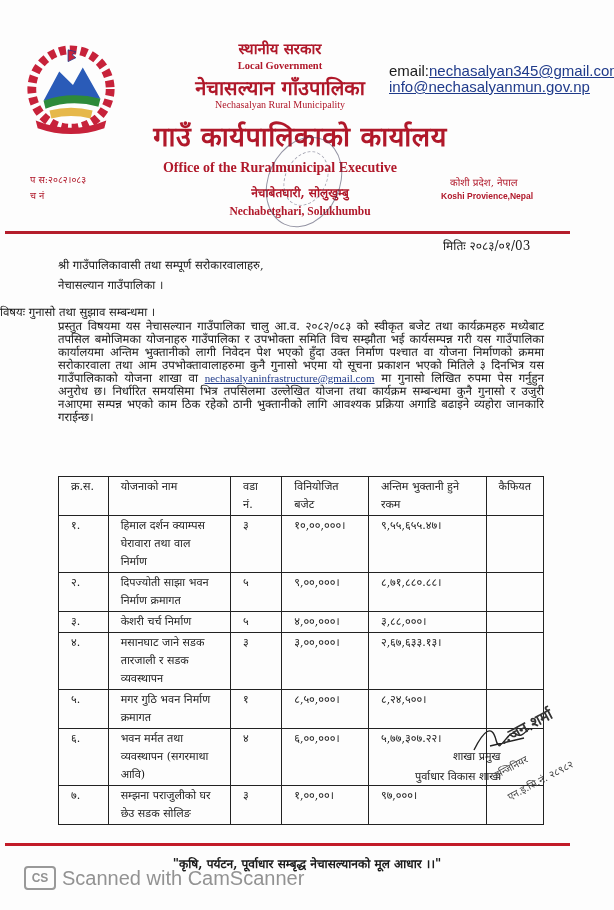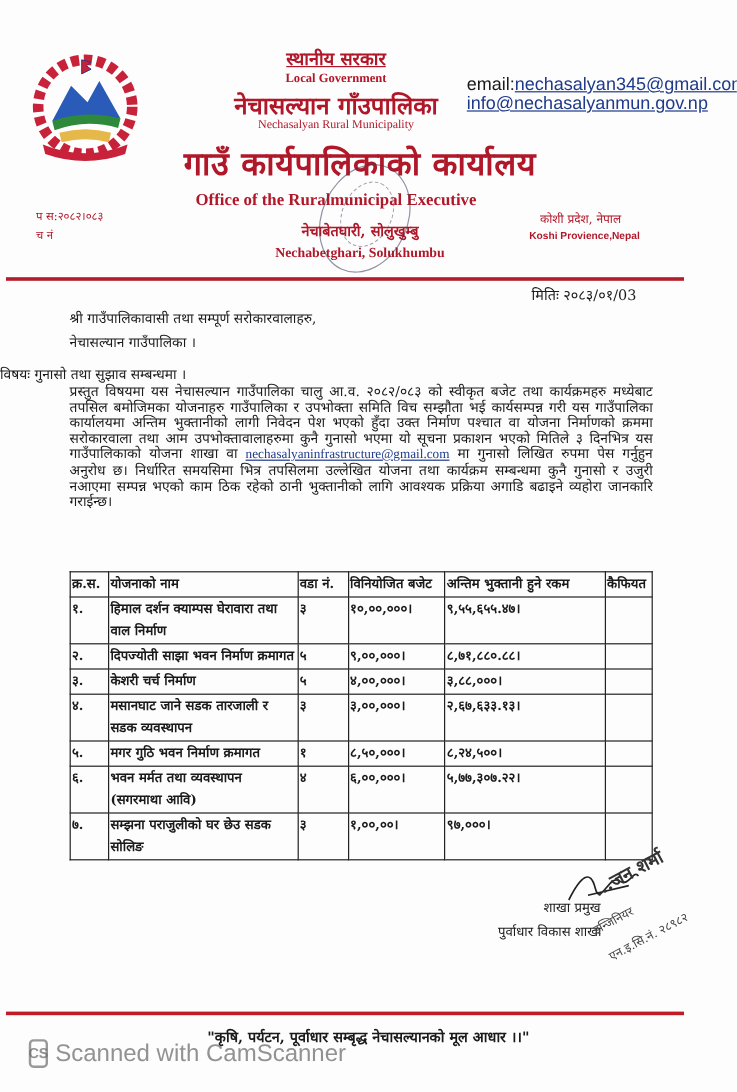--- a/index.html
+++ b/index.html
@@ -2,21 +2,21 @@
 <html><head>
 <meta charset="utf-8">
 <style>
   html, body { margin:0; padding:0; }
   body { width:614px; height:910px; background:#fdfdfd; position:relative; overflow:hidden;
          font-family:"DejaVu Serif", serif; color:#1a1a1a; }
   .abs { position:absolute; }
   .red { color:#b0182a; }
   .logo { left:22px; top:42px; width:98px; height:98px; }
   .hdr-c { left:130px; width:300px; text-align:center; }
-  .h1 { top:38px; font-size:15px; font-weight:bold;text-decoration:underline; }
+  .h1 { top:38px; font-size:15px; font-weight:bold; }
   .h2 { top:60px; font-size:10.5px; font-weight:bold; font-family:"Liberation Serif", serif; }
   .h3 { top:74px; font-size:20px; font-weight:bold; }
   .h4 { top:99px; font-size:10px; font-weight:normal; font-family:"Liberation Serif", serif; }
   .office-np { left:120px; width:360px; top:117px; text-align:center; font-size:27px; font-weight:bold; letter-spacing:0.5px; }
   .office-en { left:140px; width:280px; top:160px; text-align:center; font-size:14px; font-weight:bold; font-family:"Liberation Serif", serif; }
   .loc-np { left:200px; width:200px; top:184px; text-align:center; font-size:12px; font-weight:bold; }
   .loc-en { left:180px; width:240px; top:205px; text-align:center; font-size:11.5px; font-weight:bold; font-family:"Liberation Serif", serif; }
   .email { left:389px; font-family:"Liberation Sans", sans-serif; font-size:15px; color:#1a1a1a; }
   .email a, .email span.u { color:#1f3a8a; text-decoration:underline; }
   .ps { left:30px; top:173px; font-size:9.5px; }
@@ -26,33 +26,33 @@
   .rule { left:5px; width:565px; height:3px; background:#b41d2b; }
   .stamp { left:268px; top:135px; width:70px; height:92px; border:1.5px solid rgba(60,60,90,0.55); border-radius:50%; transform:rotate(25deg); }
   .stamp-inner { left:285px; top:150px; width:40px; height:55px; border:1px dashed rgba(60,60,90,0.45); border-radius:50%; transform:rotate(25deg); }
   .date { left:443px; top:237px; font-size:12px; }
   .addr1 { left:58px; top:257px; font-size:11.5px; }
   .addr2 { left:58px; top:277px; font-size:11.5px; }
   .subject { left:0; width:508px; top:304px; text-align:left; font-size:11.5px; }
   .body-text { left:58px; width:486px; top:320px; font-size:11.5px; line-height:13px; text-align:justify; }
   .body-text .u { color:#1f3a8a; text-decoration:underline; font-family:"Liberation Serif", serif; font-size:11px; }
   table.plan { position:absolute; left:58px; top:476px; width:486px; border-collapse:collapse; font-size:11px; }
-  table.plan th, table.plan td { border:1px solid #222; padding:1px 1px; vertical-align:top; font-weight:bold; text-align:left; line-height:18px; }
+  table.plan th, table.plan td { border:1px solid #222; padding:1px 12px; vertical-align:top; font-weight:normal; text-align:left; line-height:18px; }
   table.plan th { height:18px; }
   .c1 { width:26px; } .c2 { width:140px; } .c3 { width:35px; } .c4 { width:70px; } .c5 { width:118px; } .c6 { width:32px; }
   .sig1 { left:453px; top:748px; font-size:11px; }
   .sig2 { left:415px; top:768px; font-size:11px; }
   .signature { left:470px; top:720px; width:70px; height:34px; }
   .stamp-name { left:495px; top:732px; font-size:15px; font-weight:bold; color:#333; transform:rotate(-28deg); transform-origin:left; }
   .stamp-role { left:495px; top:768px; font-size:10px; color:#444; transform:rotate(-28deg); transform-origin:left; }
   .stamp-reg { left:508px; top:790px; font-size:10px; color:#444; transform:rotate(-28deg); transform-origin:left; }
   .rule2 { left:5px; width:565px; height:3px; background:#c21b28; top:843px; }
   .motto { left:0; width:614px; top:855px; text-align:center; font-size:12px; font-weight:bold; }
   .cs { left:24px; top:866px; display:flex; align-items:center; gap:6px; color:rgba(110,110,110,0.75); font-family:"Liberation Sans", sans-serif; font-size:20px; }
-  .cs-badge { width:16px; height:24px; border:2.5px solid rgba(110,110,110,0.7); border-radius:4px; font-size:12px; font-weight:bold; display:flex; align-items:center; justify-content:center; box-sizing:border-box; }
+  .cs-badge { width:32px; height:24px; border:2.5px solid rgba(110,110,110,0.7); border-radius:4px; font-size:12px; font-weight:bold; display:flex; align-items:center; justify-content:center; box-sizing:border-box; }
 </style>
 </head>
 <body>
 
 <svg class="abs logo" viewBox="0 0 100 100">
   <circle cx="50" cy="48" r="40" fill="none" stroke="#c7223a" stroke-width="9" stroke-dasharray="7 4"></circle>
   <path d="M22 60 L38 30 L52 44 L62 26 L80 58 Z" fill="#2a5bb8"></path>
   <path d="M22 60 Q50 50 80 58 L78 66 Q50 58 24 68 Z" fill="#2e8a3a"></path>
   <path d="M28 70 Q50 64 72 70 L70 78 Q50 73 30 78 Z" fill="#e6b84a"></path>
   <path d="M14 80 Q50 95 86 80 L84 88 Q50 100 16 88 Z" fill="#c7223a"></path>

